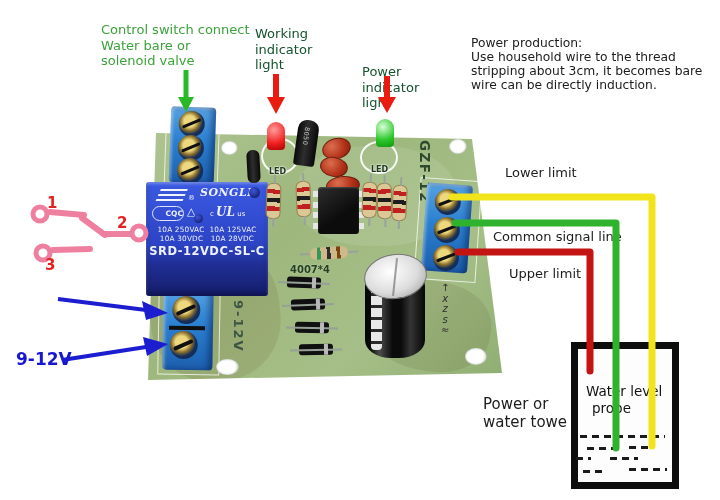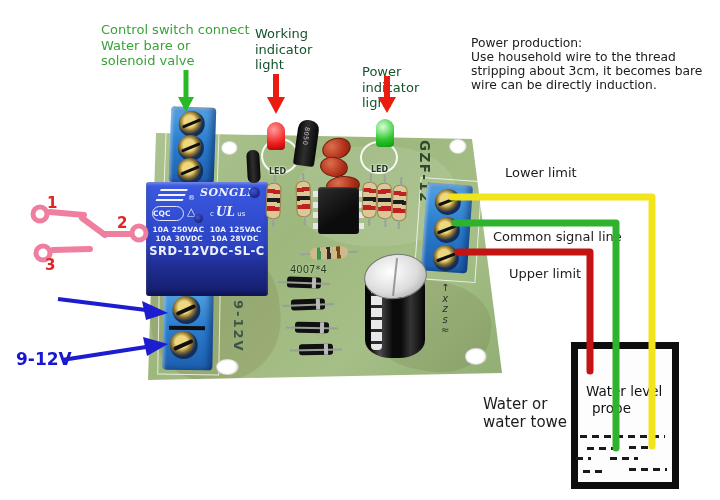--- a/index.html
+++ b/index.html
@@ -40,26 +40,26 @@
          background:linear-gradient(180deg,#3b5ae2 0%,#2c43c4 55%,#202f96 72%,#141d6a 100%);
          box-shadow:inset 0 2px 3px rgba(255,255,255,.3),inset 0 -3px 5px rgba(0,0,30,.4);color:#eef1ff;}
   .relay .stripes{position:absolute;left:12px;top:7px;width:27px;height:13px;transform:skewX(-24deg);
          background:repeating-linear-gradient(180deg,#f2f4ff 0 2.5px,transparent 2.5px 5px);}
   .relay .reg{position:absolute;left:42px;top:12px;font-size:7px;}
   .relay .brand{position:absolute;left:54px;top:4px;font-size:11px;font-style:italic;font-weight:bold;
                 font-family:"DejaVu Serif","Liberation Serif",serif;letter-spacing:.5px;}
   .relay .dot{position:absolute;width:11px;height:11px;border-radius:50%;
               background:radial-gradient(circle at 40% 35%,#3d56d8,#1a2680 70%);}
   .relay .cqc{position:absolute;left:6px;top:24px;width:30px;height:13px;border:1px solid #dfe4ff;
-              border-radius:8px;font-size:7.5px;line-height:13px;text-align:left;font-weight:bold;}
+              border-radius:8px;font-size:7.5px;line-height:13px;text-align:right;font-weight:bold;}
   .relay .tri{position:absolute;left:41px;top:23px;font-size:11px;}
   .relay .ul{position:absolute;left:64px;top:23px;font-size:7px;}
   .relay .ul b{font-size:12px;font-style:italic;font-family:"DejaVu Serif","Liberation Serif",serif;}
   .relay .ratings{position:absolute;left:0;top:44px;width:100%;text-align:center;
-                  font-size:7.3px;line-height:8.5px;font-weight:bold;letter-spacing:.2px;white-space:pre;}
+                  font-size:7.3px;line-height:8.5px;font-weight:normal;letter-spacing:.2px;white-space:pre;}
   .relay .model{position:absolute;left:0;top:62px;width:100%;text-align:center;
                 font-size:11.5px;font-weight:bold;letter-spacing:.5px;}
   
   .led{position:absolute;z-index:4;border-radius:9px 9px 4px 4px;}
   .led.redled{background:radial-gradient(circle at 38% 28%,#ff9a9a,#f01f1f 60%,#a80000);}
   .led.greenled{background:radial-gradient(circle at 38% 28%,#d6ffd6,#2cc62c 58%,#0d960d);}
   .transistor{position:absolute;background:linear-gradient(90deg,#090909,#2e2e2e 45%,#090909);
               border-radius:9px 9px 3px 3px;z-index:4;}
   .transistor span{position:absolute;left:13px;top:7px;transform:rotate(90deg);transform-origin:0 0;
                    font-size:6.5px;color:#c4c4c4;letter-spacing:.5px;}
@@ -85,21 +85,21 @@
   .cap .body{position:absolute;left:2px;top:24px;width:60px;height:80px;
       border-radius:8px 8px 26px 26px/8px 8px 18px 18px;
       background:linear-gradient(90deg,#060606 0 8%,#4c4c4c 24%,#0b0b0b 46% 60%,#343434 76%,#060606 100%);}
   .cap .stripe{position:absolute;left:8px;top:30px;width:11px;height:66px;border-radius:4px;
       background:repeating-linear-gradient(180deg,#e8e8e8 0 9px,#2a2a2a 9px 12px);}
   .cap .top{position:absolute;left:1px;top:0;width:61px;height:43px;border-radius:50%;border:1px solid #787878;
       background:radial-gradient(ellipse at 42% 38%,#ffffff,#dcdcdc 55%,#969696 100%);transform:rotate(-8deg);}
   .cap .top::before{content:"";position:absolute;left:48%;top:6%;width:2px;height:88%;background:rgba(120,120,120,.7);transform:rotate(14deg);}
   .marks{position:absolute;left:441px;top:283px;z-index:3;display:flex;flex-direction:column;align-items:center;
          font-size:10px;font-style:italic;color:#2f2f2f;line-height:10.5px;}
-  .label-4007{position:absolute;left:290px;top:264px;font-size:10px;font-weight:normal;color:#24401f;z-index:3;
+  .label-4007{position:absolute;left:290px;top:264px;font-size:10px;font-weight:bold;color:#24401f;z-index:3;
               text-shadow:0 0 2px rgba(255,255,255,.5);}
   
   .tank{position:absolute;left:571px;top:342px;width:94px;height:133px;border:7px solid #0d0d0d;
         background:#fdfdfd;z-index:4;}
   .tank-text{position:absolute;font-size:13.5px;line-height:17px;color:#111;z-index:6;white-space:nowrap;}
   .dash{position:absolute;height:3px;z-index:6;
         background:repeating-linear-gradient(90deg,#1a1a1a 0 7px,transparent 7px 12px);}
   
   .overlay{position:absolute;left:0;top:0;z-index:20;pointer-events:none;}
 </style>
@@ -246,21 +246,21 @@
   <div class="pin-num" style="left:117px;top:214px;">2</div>
   <div class="pin-num" style="left:45px;top:256px;">3</div>
 
   <div class="v912" style="left:16px;top:349px;">9-12V</div>
 
   <div class="note blk" style="left:505px;top:165px;">Lower limit</div>
   <div class="note blk" style="left:493px;top:229px;">Common signal line</div>
   <div class="note blk" style="left:509px;top:266px;">Upper limit</div>
 
   <div class="note blk big" style="left:483px;top:395px;">
-    <div>Water or</div>
+    <div>Power or</div>
     <div>water towe</div>
   </div>
 
   <svg class="overlay" width="720" height="500" viewBox="0 0 720 500">
 
     <polyline points="452,197 652,197 652,446" fill="none" stroke="#f2e41a" stroke-width="7" stroke-linecap="round" stroke-linejoin="round"></polyline>
     <polyline points="455,223 616,223 616,448" fill="none" stroke="#2fb32f" stroke-width="7" stroke-linecap="round" stroke-linejoin="round"></polyline>
     <polyline points="458,252 590,252 590,371" fill="none" stroke="#c31313" stroke-width="7" stroke-linecap="round" stroke-linejoin="round"></polyline>
 
     <g stroke="#ef7f9f" stroke-width="6" stroke-linecap="round" fill="none">

